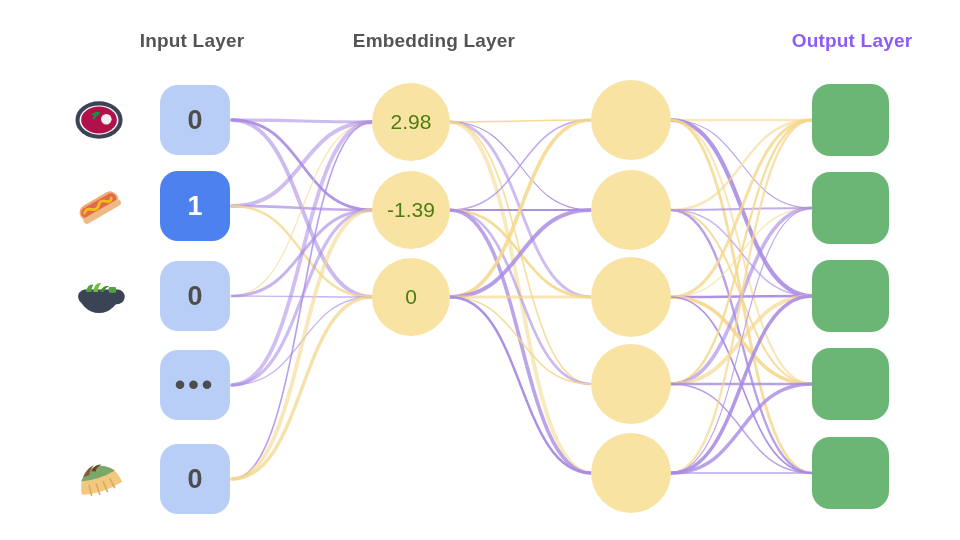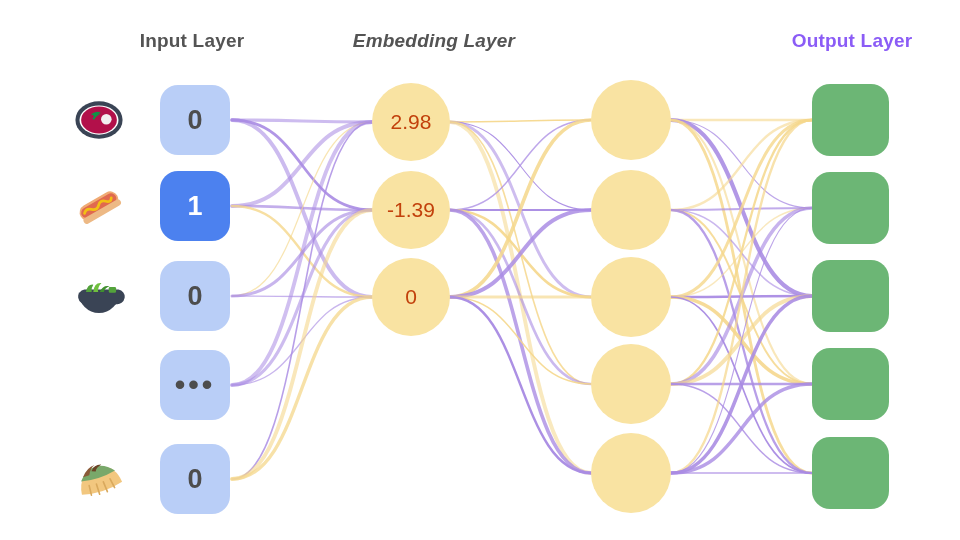--- a/index.html
+++ b/index.html
@@ -77,41 +77,41 @@
     height: 52px;
   }
   .emb-node {
     position: absolute;
     border-radius: 50%;
     background: #f9e3a2;
     display: flex;
     align-items: center;
     justify-content: center;
     font-size: 21px;
-    color: #c2410c;
+    color: #4d7c0f;
   }
   .hidden-node {
     position: absolute;
     border-radius: 50%;
     background: #f9e3a2;
   }
   .out-cell {
     position: absolute;
     border-radius: 18px;
     background: #6cb675;
   }
 </style>
 </head>
 <body>
 
 <div id="diagram">
 
   <div id="titles">
       <div class="layer-title" style="left: 192px; top: 30px; color: rgb(84, 84, 84);">Input Layer</div>
-      <div class="layer-title" style="left: 434px; top: 30px; color: rgb(84, 84, 84); font-style: italic;">Embedding Layer</div>
+      <div class="layer-title" style="left: 434px; top: 30px; color: rgb(84, 84, 84);">Embedding Layer</div>
       <div class="layer-title" style="left: 852px; top: 30px; color: #8b5cf6;">Output Layer</div>
     </div>
 
   <svg class="edges-svg" id="edges" viewBox="0 0 960 540" xmlns="http://www.w3.org/2000/svg">
       <path d="M 232 120 C 304.8 120, 299.2 122, 372 122" fill="none" stroke="#a98be3" stroke-width="3.13" stroke-opacity="0.58" stroke-linecap="round"></path>
       <path d="M 232 120 C 304.8 120, 299.2 210, 372 210" fill="none" stroke="#a98be3" stroke-width="2.77" stroke-opacity="0.90" stroke-linecap="round"></path>
       <path d="M 232 120 C 304.8 120, 299.2 297, 372 297" fill="none" stroke="#a98be3" stroke-width="3.87" stroke-opacity="0.59" stroke-linecap="round"></path>
       <path d="M 232 206 C 304.8 206, 299.2 122, 372 122" fill="none" stroke="#a98be3" stroke-width="3.84" stroke-opacity="0.56" stroke-linecap="round"></path>
       <path d="M 232 206 C 304.8 206, 299.2 210, 372 210" fill="none" stroke="#a98be3" stroke-width="2.73" stroke-opacity="0.70" stroke-linecap="round"></path>
       <path d="M 232 206 C 304.8 206, 299.2 297, 372 297" fill="none" stroke="#f5d78c" stroke-width="2.33" stroke-opacity="0.81" stroke-linecap="round"></path>

